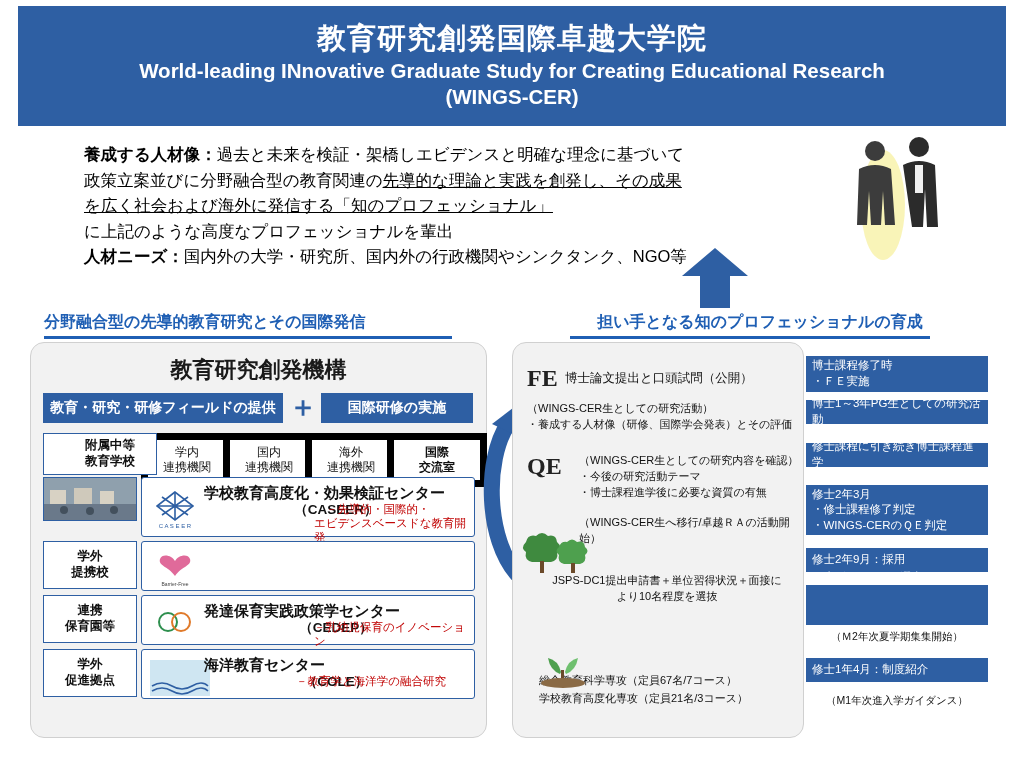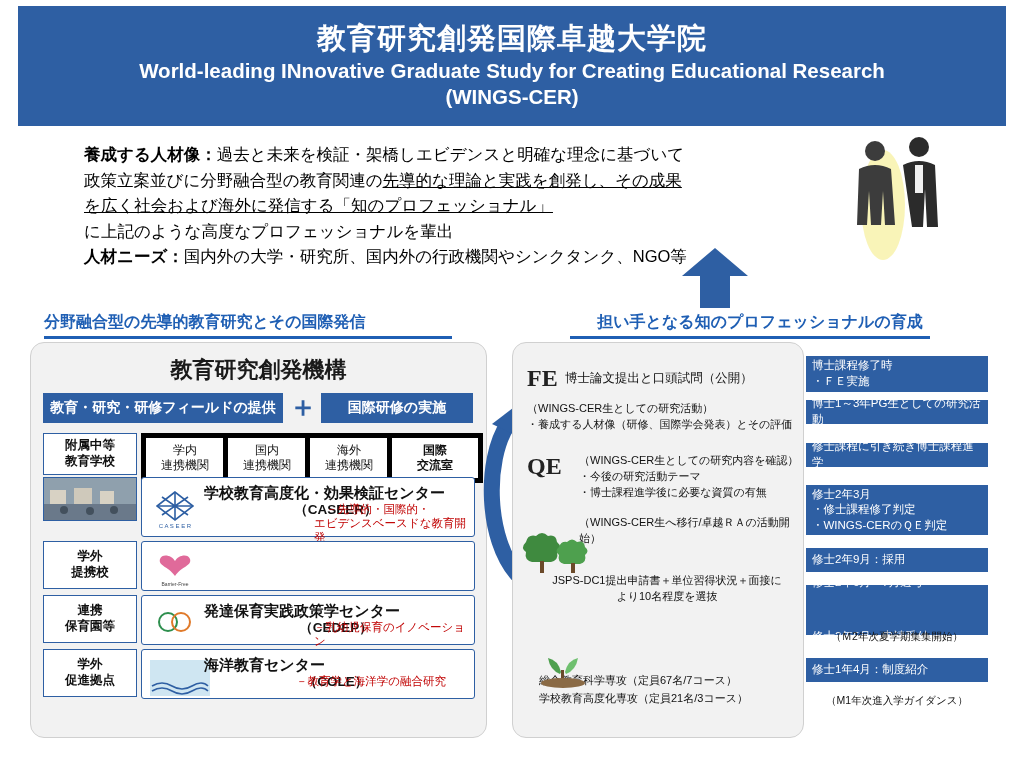--- a/index.html
+++ b/index.html
@@ -75,21 +75,21 @@
   #band-right{left:290px;top:50px;width:152px;height:30px;font-size:14px;}
 
   
   .lsmall{
     position:absolute;left:12px;width:92px;background:#ffffff;border:1px solid #2e5fa3;
     display:flex;align-items:center;justify-content:center;text-align:center;
     font-size:12.5px;font-weight:bold;line-height:1.25;color:#111;
   }
   
   .mhead{
-    position:absolute;background:#ffffff;border:5px solid #000000;
+    position:absolute;background:#ffffff;border:7px solid #000000;
     display:flex;align-items:center;justify-content:center;text-align:center;
     font-size:12px;line-height:1.25;color:#111;
   }
   
   .card{
     position:absolute;left:110px;width:332px;background:#ffffff;border:1px solid #2e5fa3;
     border-radius:3px;
   }
   .card .cname{
     font-size:15px;font-weight:bold;color:#111;line-height:1.15;
@@ -201,21 +201,21 @@
 
   <div class="mhead" style="left:110px;top:90px;width:78px;height:40px;white-space:pre-line;">学内
 連携機関</div>
   <div class="mhead" style="left:192px;top:90px;width:78px;height:40px;white-space:pre-line;">国内
 連携機関</div>
   <div class="mhead" style="left:274px;top:90px;width:78px;height:40px;white-space:pre-line;">海外
 連携機関</div>
   <div class="mhead" style="left:356px;top:90px;width:86px;height:40px;white-space:pre-line;font-weight:bold;">国際
 交流室</div>
 
-  <div class="lsmall" style="top:90px;height:40px;white-space:pre-line;">附属中等
+  <div class="lsmall" style="top:90px;height:40px;white-space:pre-line;padding-left:20px;">附属中等
 教育学校</div>
   <div class="photo" style="top:134px;">
     <svg width="92" height="42" viewBox="0 0 92 42">
       <rect width="92" height="42" fill="#8fa0ad"></rect>
       <rect x="0" y="26" width="92" height="16" fill="#6a798a"></rect>
       <rect x="6" y="12" width="16" height="14" fill="#d8d2c4"></rect>
       <rect x="30" y="10" width="18" height="16" fill="#cfc9bb"></rect>
       <rect x="56" y="13" width="14" height="13" fill="#d8d2c4"></rect>
       <circle cx="20" cy="32" r="4" fill="#43505d"></circle>
       <circle cx="46" cy="33" r="4" fill="#43505d"></circle>
@@ -353,21 +353,21 @@
 <div class="chip" style="top:485px;height:50px;">
   <div>修士2年3月</div>
   <div>・修士課程修了判定</div>
   <div>・WINGS-CERのＱＥ判定</div>
 </div>
 
 <div class="chip" style="top:548px;height:24px;">
   <div>修士2年9月：採用</div>
 </div>
 
-<div class="chip" style="top:585px;height:50px;gap:38px;">
+<div class="chip" style="top:585px;height:40px;gap:38px;">
   <div>修士2年6月～7月選考</div>
   <div>修士2年5月：申請受付</div>
 </div>
 
 <div class="note" style="top:630px;">（Ｍ2年次夏学期集集開始）</div>
 
 <div class="chip" style="top:658px;height:24px;">
   <div>修士1年4月：制度紹介</div>
 </div>
 

